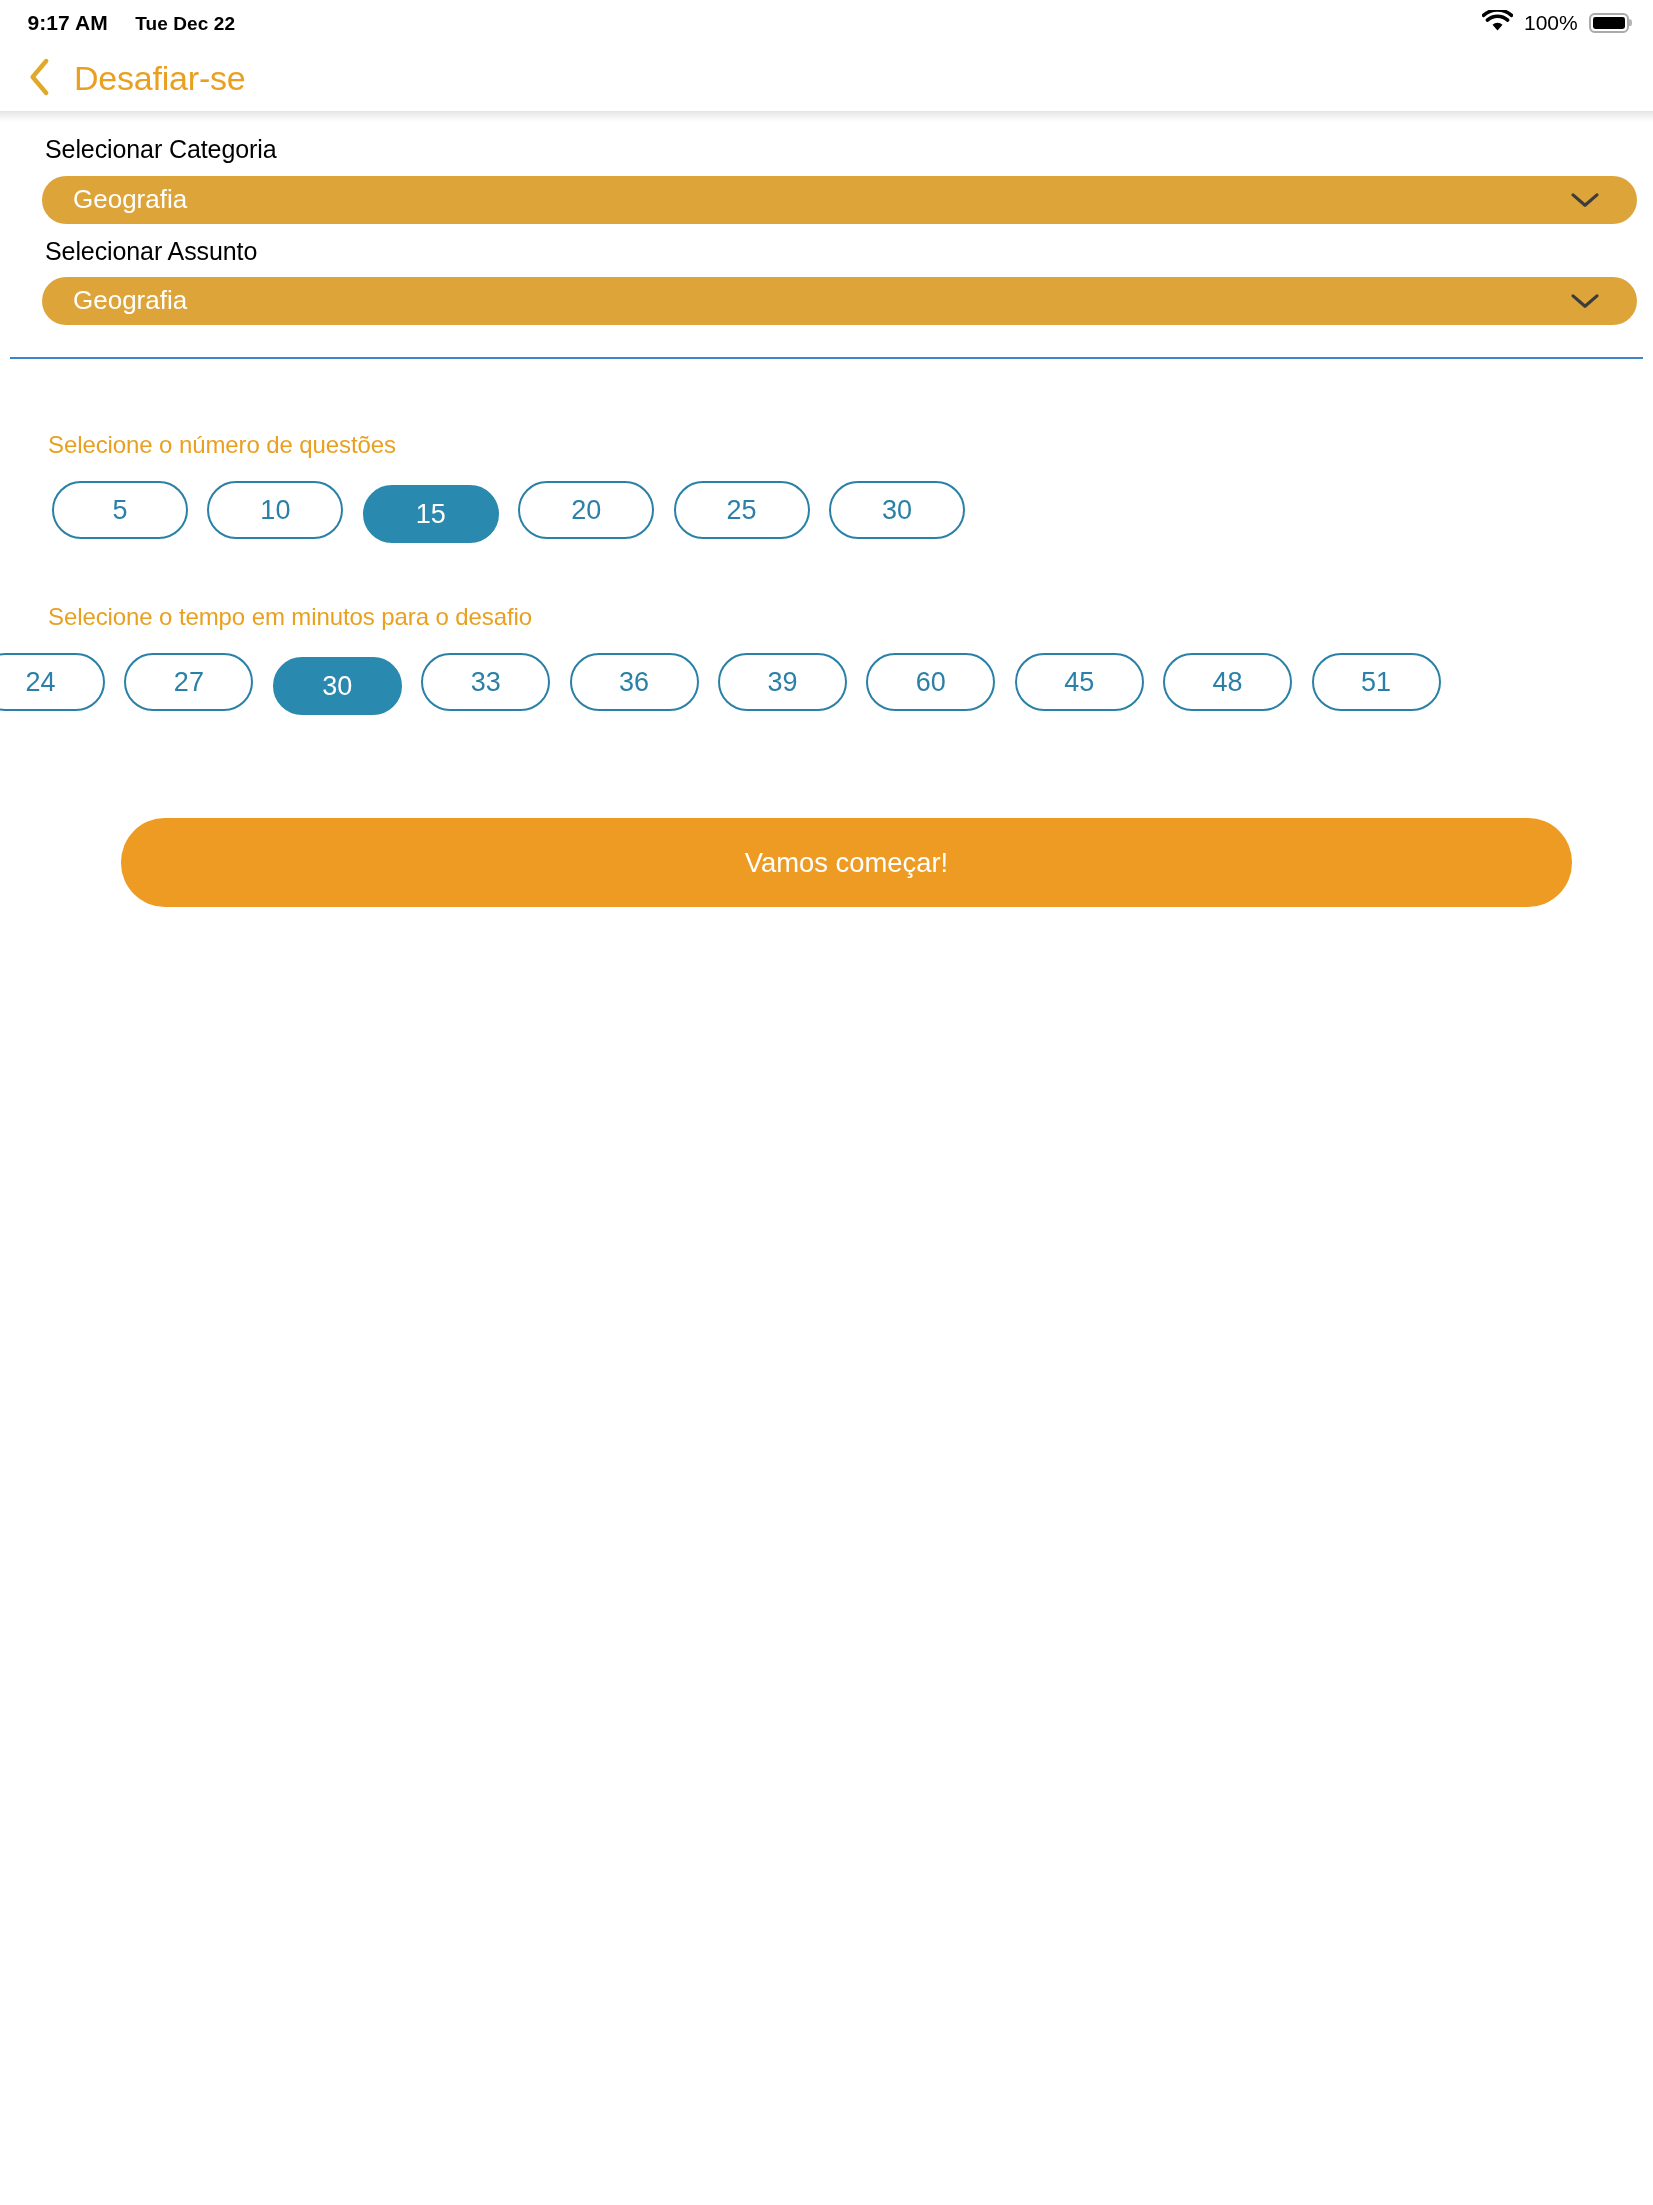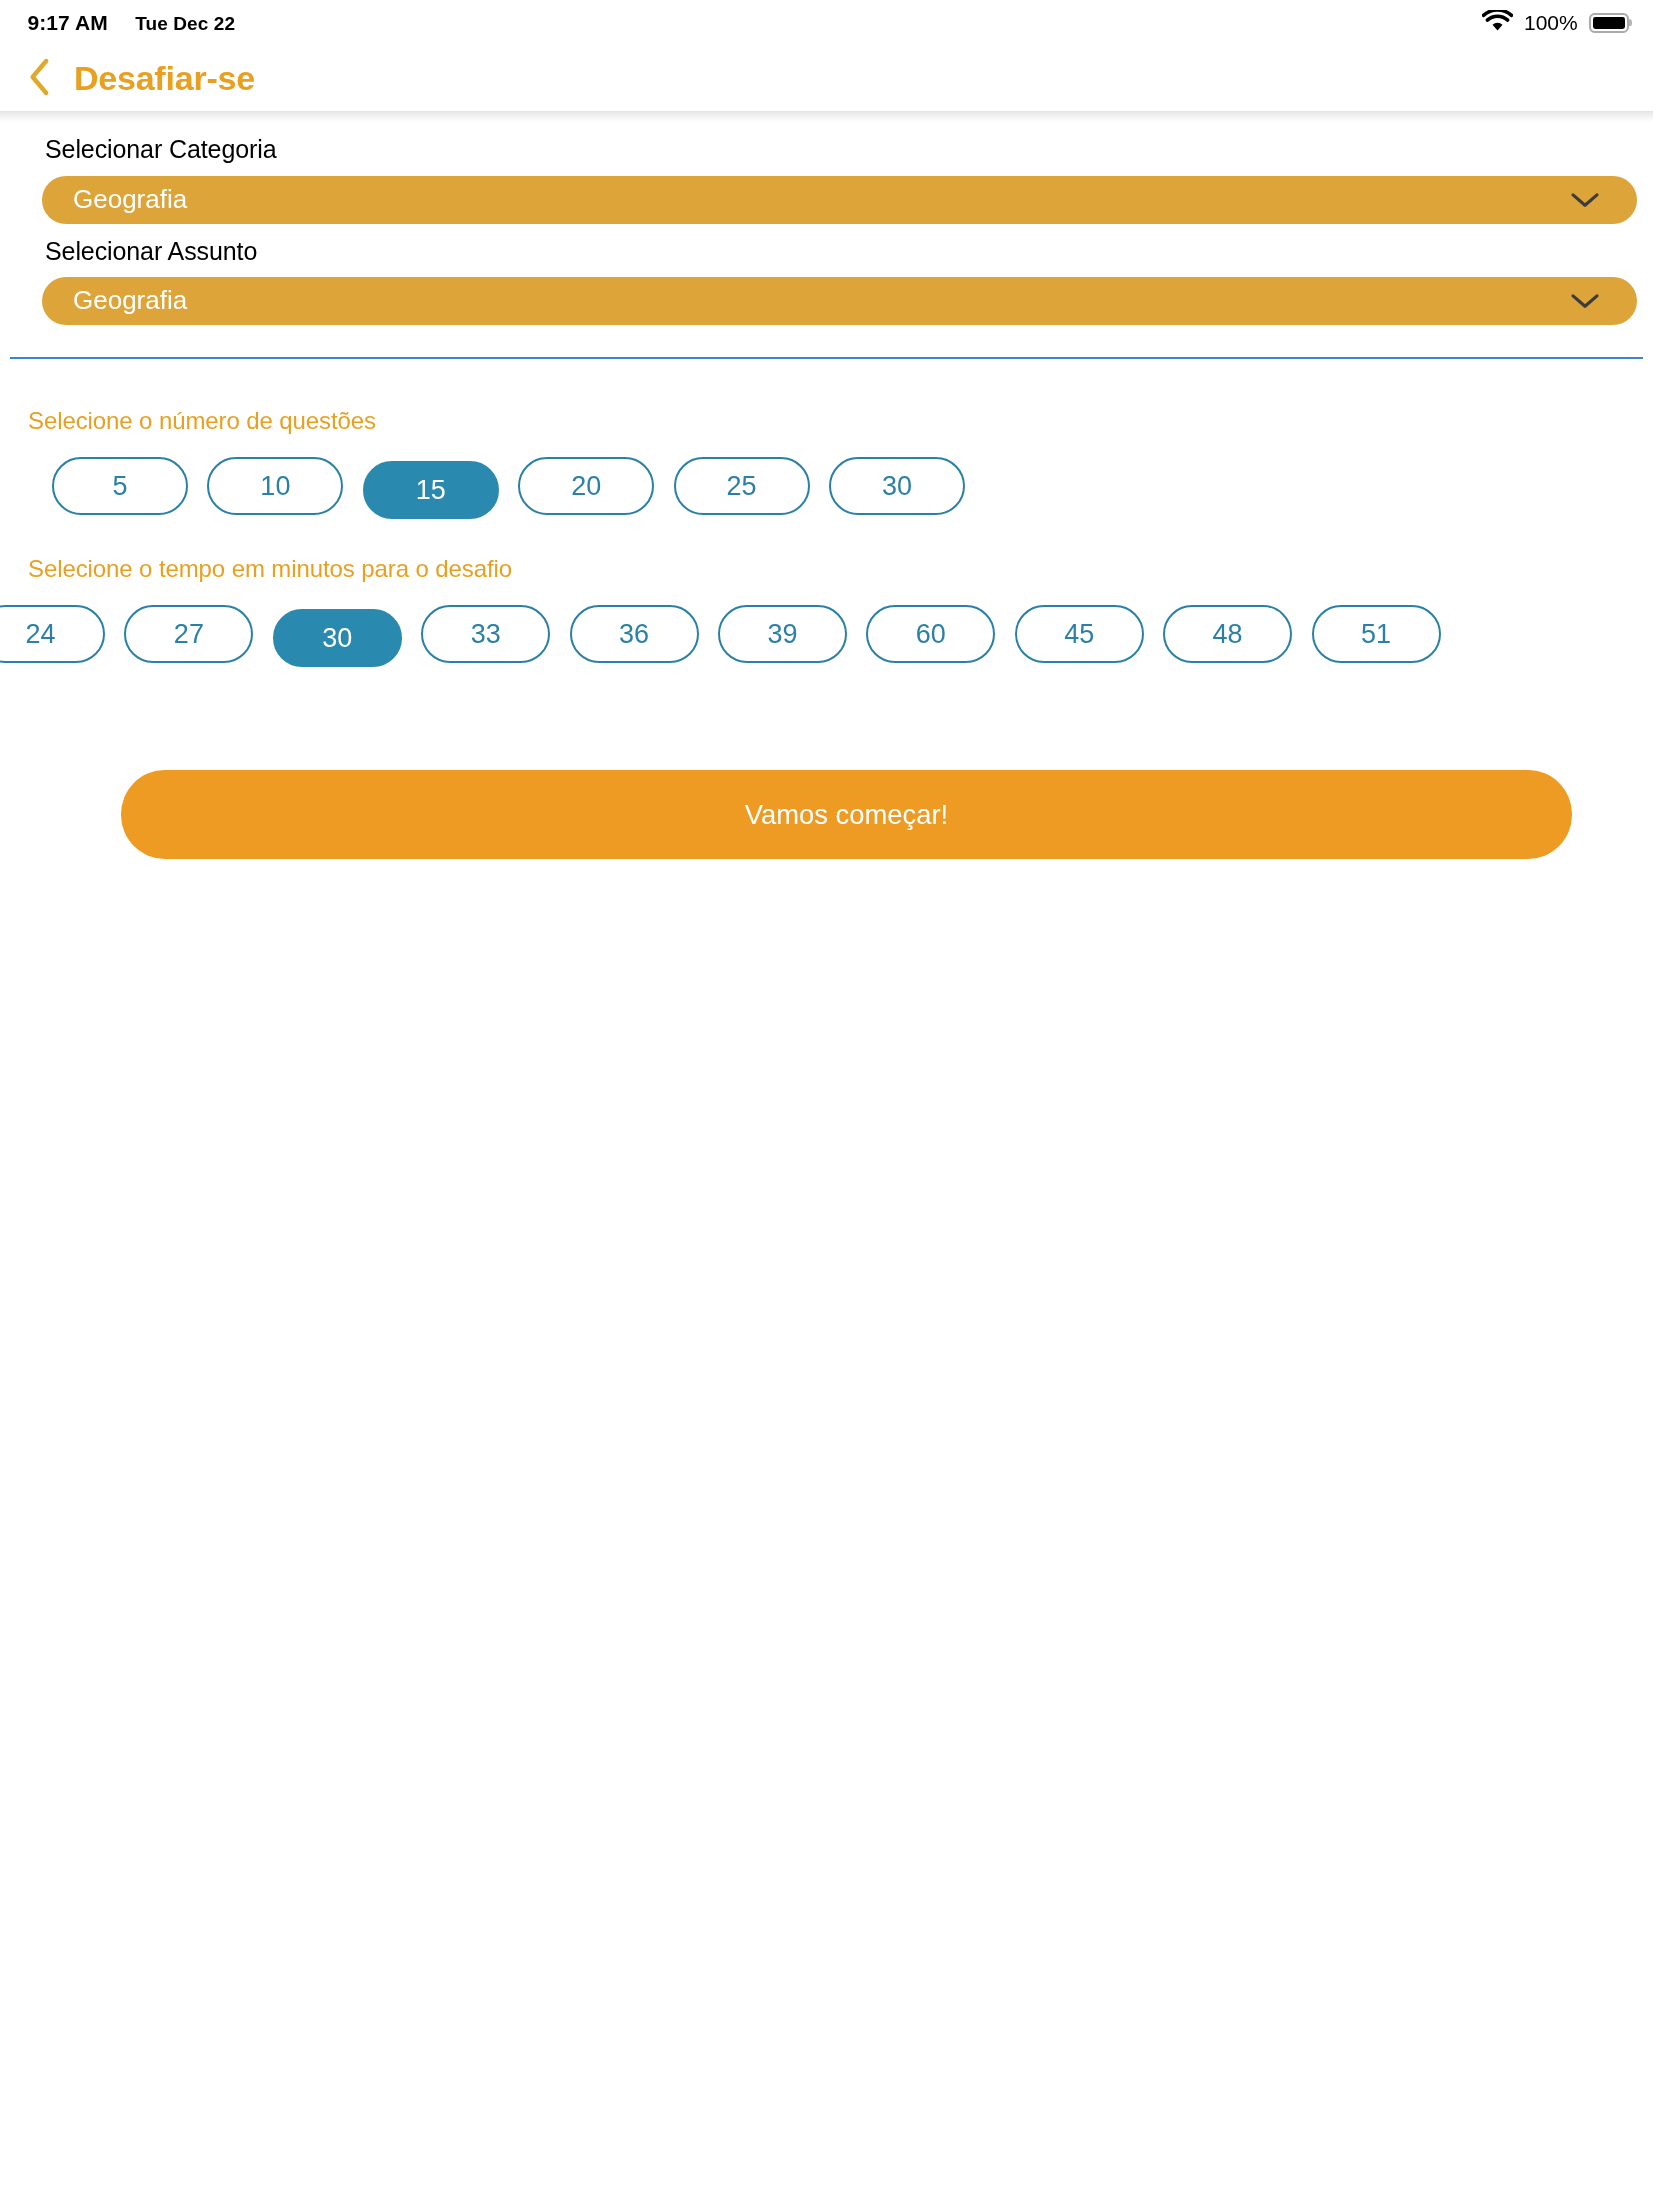--- a/index.html
+++ b/index.html
@@ -43,21 +43,21 @@
     display:flex; align-items:center;
     padding-left:19.4px; gap:14.5px;
     background:#ffffff;
   }
   .back-btn{
     width:40px; height:45px;
     display:flex; align-items:center; justify-content:center;
     cursor:pointer;
   }
   .nav-title{
-    font-size:34px; font-weight:700;
+    font-size:34px; font-weight:400;
     color:#E9A020; letter-spacing:-0.2px;
   }
   .nav-shadow{
     width:100%; height:11.3px;
     background:linear-gradient(to bottom, rgba(0,0,0,0.10), rgba(0,0,0,0));
   }
 
   
   .content{ padding:0 0 0 0; }
 
@@ -81,21 +81,21 @@
   }
   .select-chev{ margin-left:auto; display:flex; align-items:center; }
 
   .divider{
     margin:32px 9.7px 0 9.7px;
     height:2.4px; background:#3A86C8;
   }
 
   .section-title{
     font-size:24px; color:#E9A020; font-weight:400;
-    padding-left:28px; letter-spacing:-0.1px;
+    padding-left:48px; letter-spacing:-0.1px;margin-top:24px;
   }
 
   .pill-row{
     display:flex; align-items:center;
     gap:19.4px;
     white-space:nowrap;
     overflow:hidden;
   }
   .pill-row.questions{ padding:18px 0 0 52px; }
   .pill-row.times{ padding:18px 0 0 0; margin-left:-24px; }

